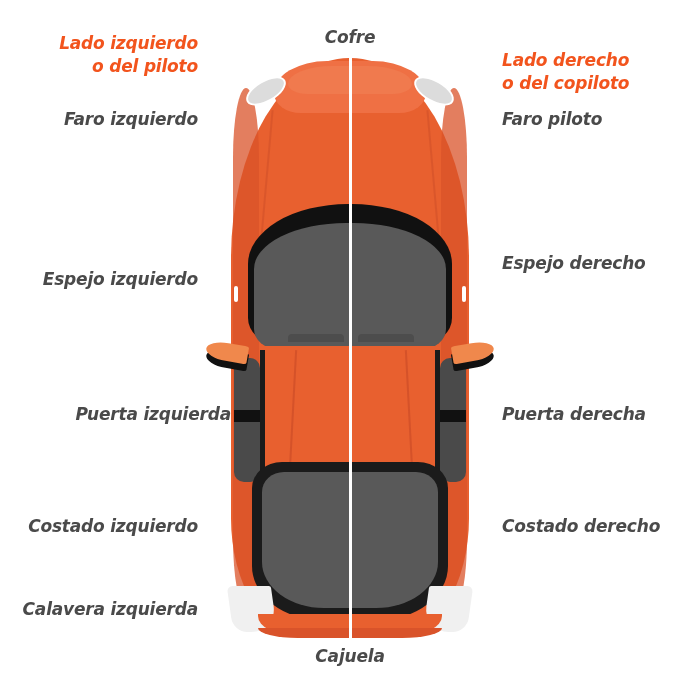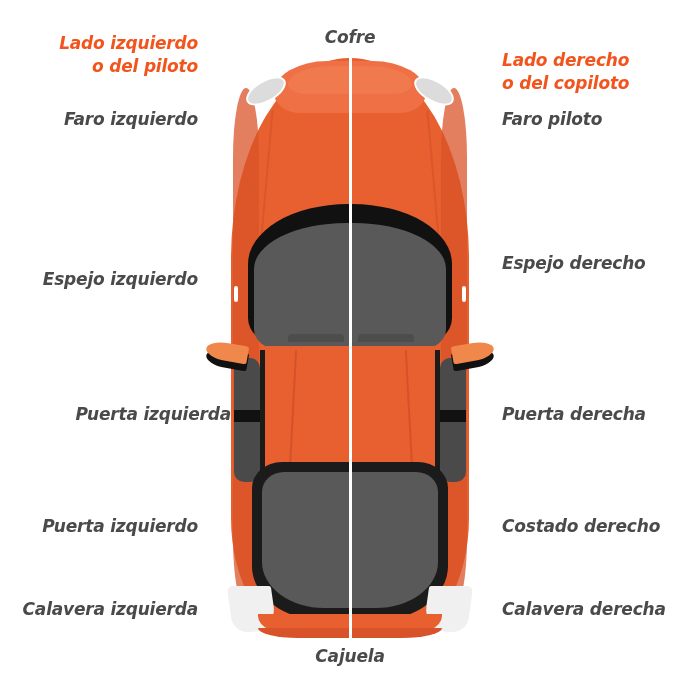--- a/index.html
+++ b/index.html
@@ -232,28 +232,27 @@
     <div>o del copiloto</div>
   </div>
 
   <div class="label l-center" style="left:250px; top:645px; width:200px;">Cajuela</div>
 
   <div class="label l-center" style="left:250px; top:26px; width:200px;">Cofre</div>
 
   <div class="label l-left" style="left:0; top:108px; width:198px;">Faro izquierdo</div>
   <div class="label l-left" style="left:0; top:268px; width:198px;">Espejo izquierdo</div>
   <div class="label l-left" style="left:6px; top:403px; width:198px;margin-left:27px;">Puerta izquierda</div>
-  <div class="label l-left" style="left:0; top:515px; width:198px;">Puerta izquierdo</div>
+  <div class="label l-left" style="left:0; top:515px; width:198px;">Costado izquierdo</div>
   <div class="label l-left" style="left:0; top:598px; width:198px;">Calavera izquierda</div>
 
   <div class="label l-right" style="left:502px; top:108px; width:198px;">Faro piloto</div>
   <div class="label l-right" style="left:502px; top:252px; width:198px;">Espejo derecho</div>
   <div class="label l-right" style="left:502px; top:403px; width:198px;">Puerta derecha</div>
   <div class="label l-right" style="left:502px; top:515px; width:198px;">Costado derecho</div>
-  <div class="label l-right" style="left:502px; top:598px; width:198px;">Calavera derecha</div>
 
   <div id="car">
 
     <div class="body-main"></div>
     <div class="flank left"></div>
     <div class="flank right"></div>
 
     <div class="hood-cap"></div>
     <div class="hood-shine"></div>
 

